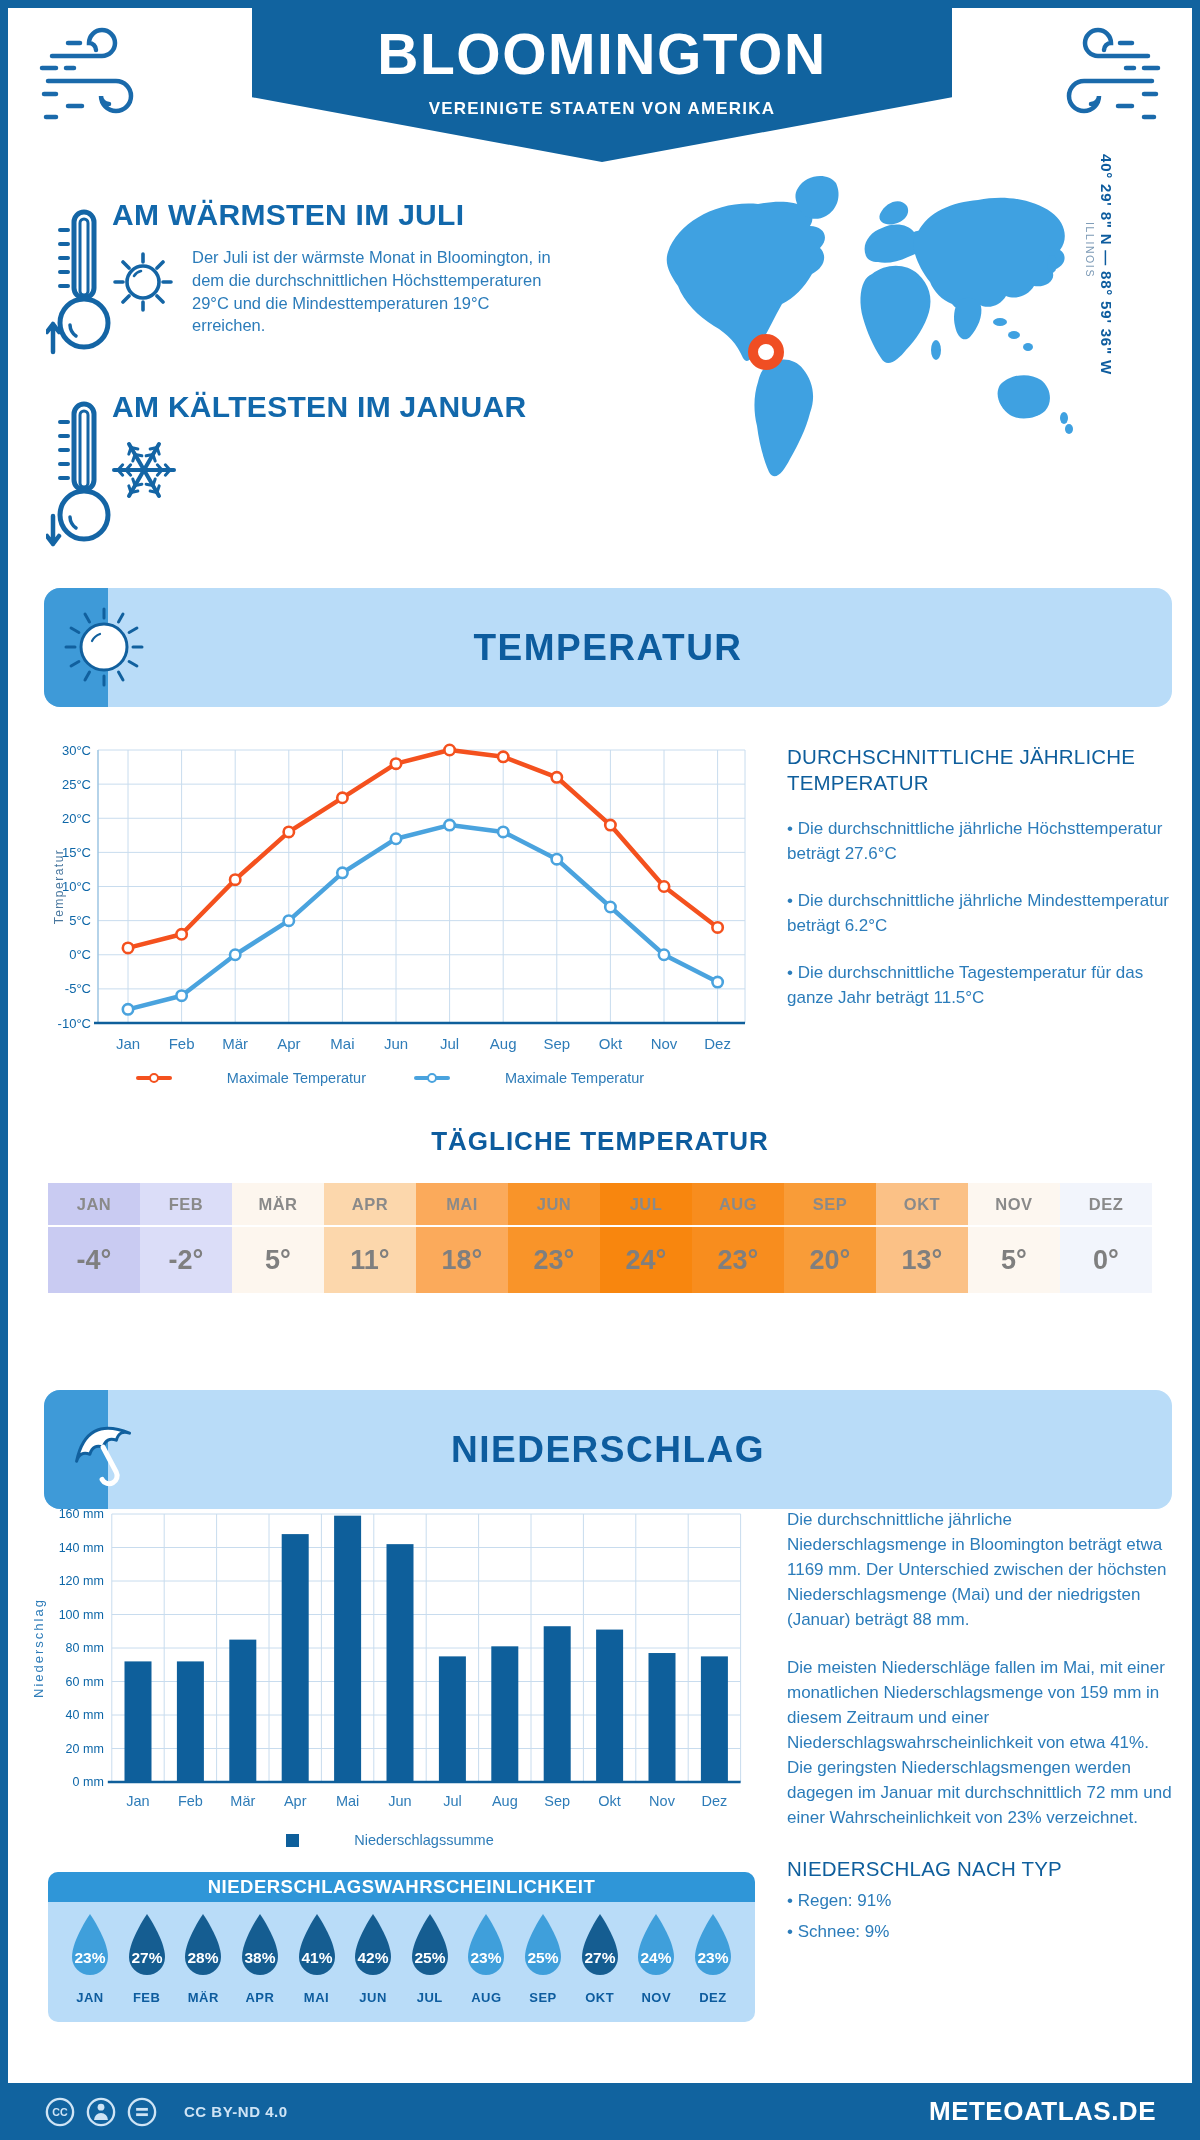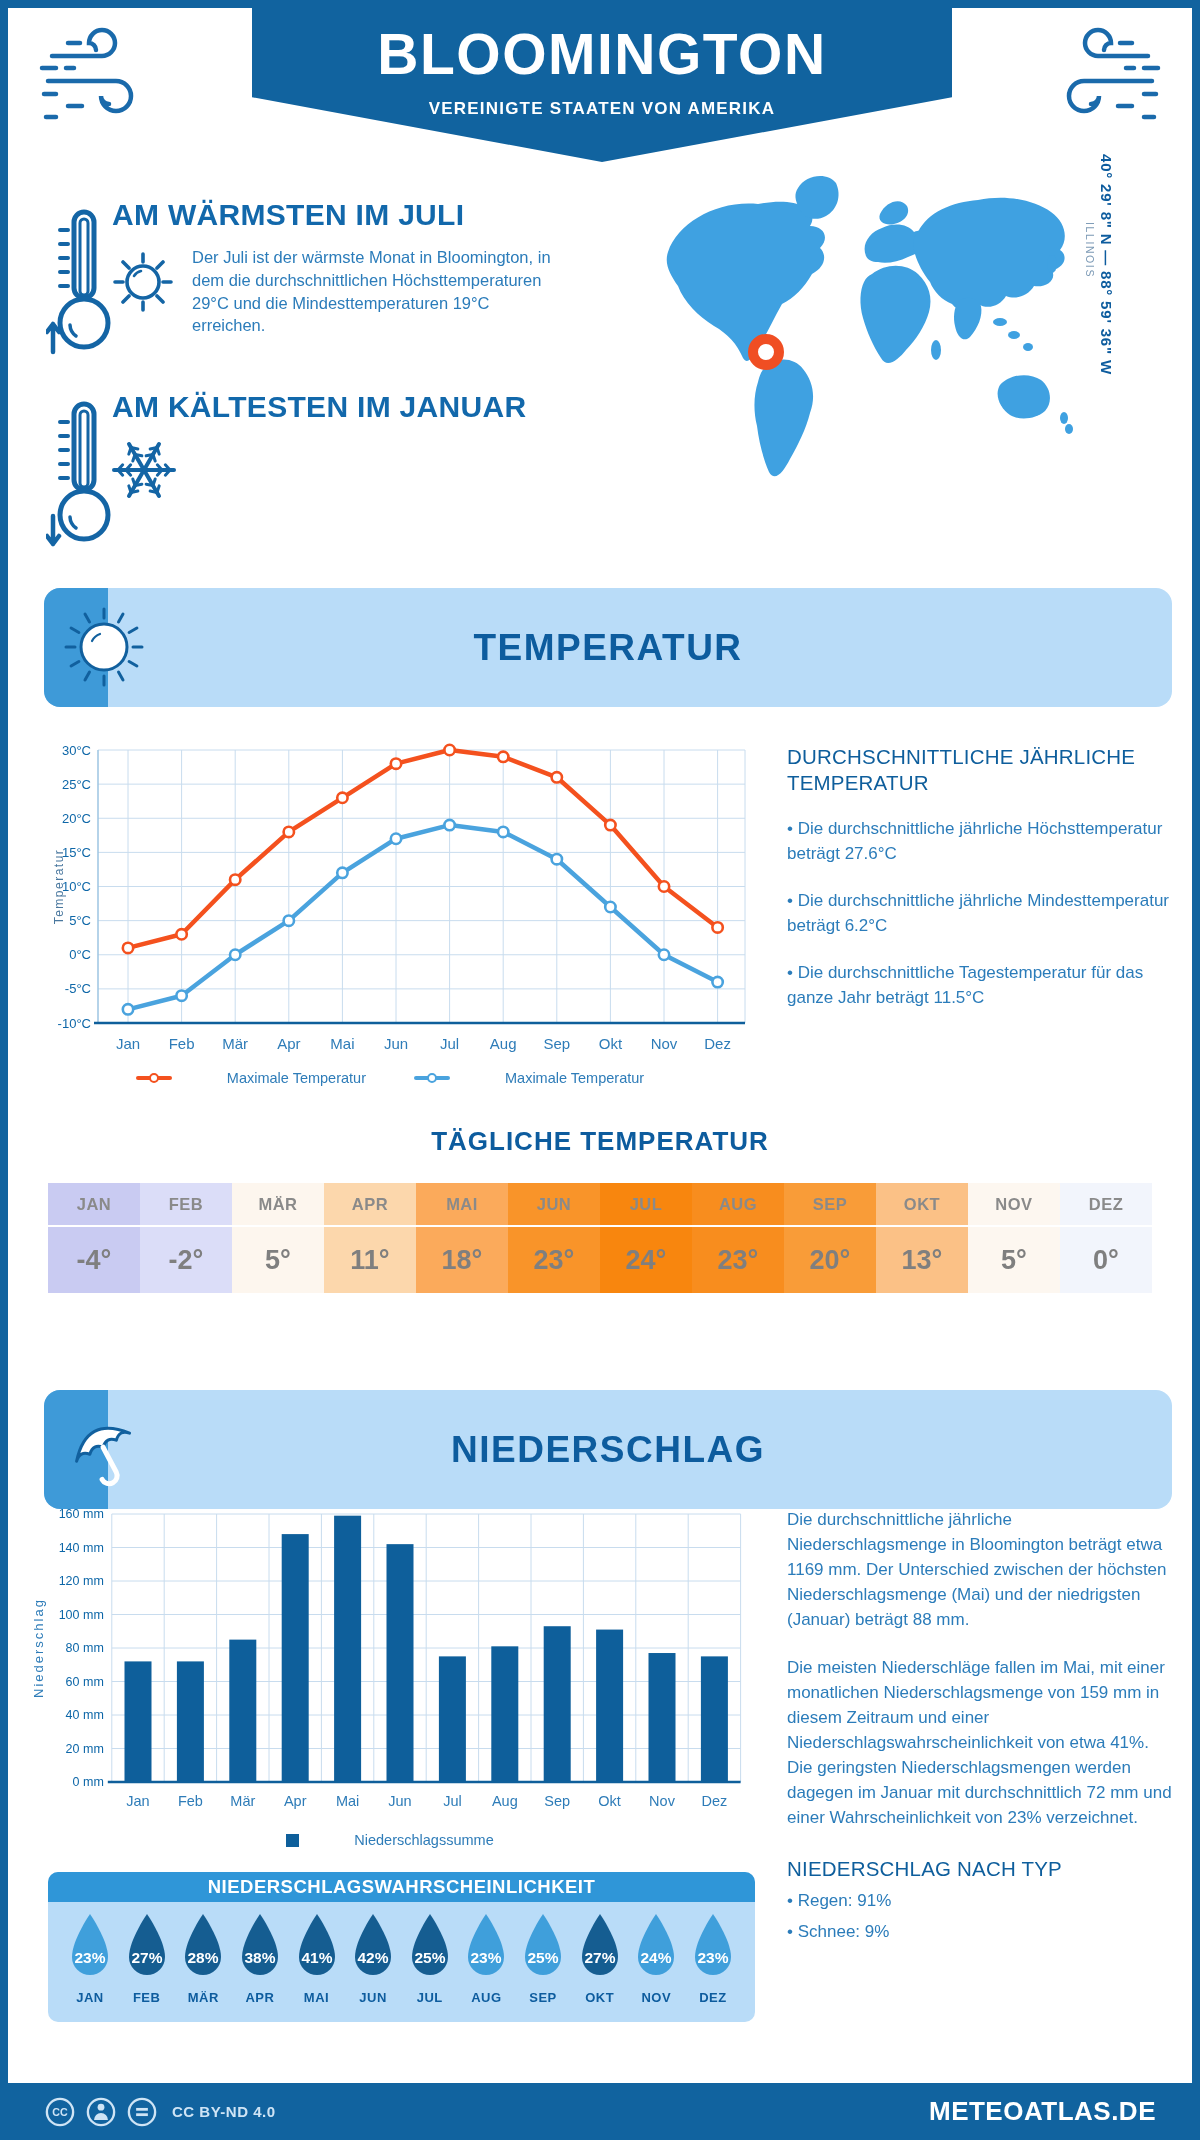--- a/index.html
+++ b/index.html
@@ -54,21 +54,21 @@
   .prob-panel{position:absolute;left:48px;top:1872px;width:707px;height:150px;background:#b9dcf8;border-radius:10px;}
   .prob-head{height:30px;background:#2f96d8;border-radius:10px 10px 0 0;display:flex;align-items:center;justify-content:center;
     color:#fff;font-weight:bold;font-size:18.5px;letter-spacing:.5px;}
   .drop-row{display:flex;justify-content:space-between;padding:10px 16px 0 16px;}
   .drop{width:52px;text-align:center;}
   .drop .mon{margin-top:2px;font-size:13px;font-weight:bold;color:#0d5c9e;letter-spacing:.5px;}
 
   .footer{position:absolute;left:0;top:2083px;width:1200px;height:57px;background:#11639f;display:flex;align-items:center;
     padding:8px 44px;box-sizing:border-box;z-index:50;}
   .cc-group{display:flex;align-items:center;gap:9px;}
-  .license{margin-left:14px;color:#cfe4f5;font-weight:bold;font-size:15px;letter-spacing:.5px;}
+  .license{margin-left:26px;color:#cfe4f5;font-weight:bold;font-size:15px;letter-spacing:.5px;}
   .site{margin-left:auto;color:#fff;font-weight:bold;font-size:26px;letter-spacing:.5px;}
 </style>
 </head>
 <body>
 
 <div class="page">
   <div class="edge top"></div>
   <div class="edge left"></div>
   <div class="edge right"></div>
 

